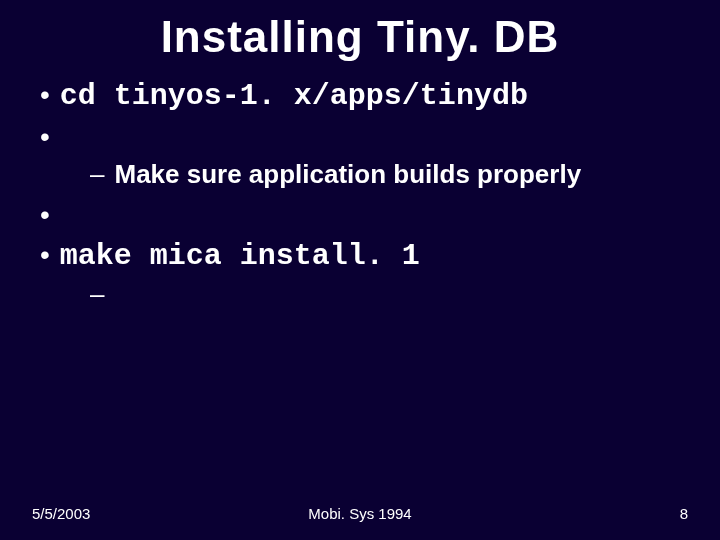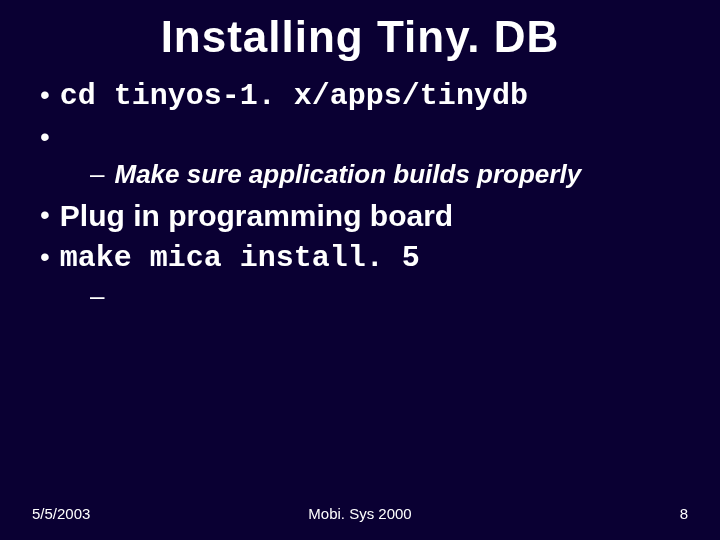--- a/index.html
+++ b/index.html
@@ -61,21 +61,20 @@
   }
   .sub-dash {
     font-size: 26px;
     line-height: 32px;
     margin-right: 10px;
   }
   .sub-text {
     font-size: 26px;
     line-height: 32px;
     font-weight: bold;
-    font-style: italic;
   }
   .footer {
     position: absolute;
     bottom: 18px;
     left: 0;
     width: 720px;
     box-sizing: border-box;
     padding: 0 32px;
     display: flex;
     justify-content: space-between;
@@ -110,32 +109,31 @@
     <div class="bullet-row">
       <div class="bullet-dot">•</div>
     </div>
     <div class="sub-row">
       <div class="sub-dash">–</div>
       <div class="sub-text">Make sure application builds properly</div>
     </div>
 
     <div class="bullet-row">
       <div class="bullet-dot">•</div>
-      <div class="bullet-text">Plug in programming board</div>
     </div>
 
     <div class="bullet-row">
       <div class="bullet-dot">•</div>
-      <div class="bullet-text mono">make mica install. 5</div>
+      <div class="bullet-text mono">make mica install. 1</div>
     </div>
     <div class="sub-row">
       <div class="sub-dash">–</div>
     </div>
 
   </div>
 
   <div class="footer">
     <div>5/5/2003</div>
-    <div class="footer-center">Mobi. Sys 2000</div>
+    <div class="footer-center">Mobi. Sys 1994</div>
     <div>8</div>
   </div>
 
 </div>
 
 </body></html>

